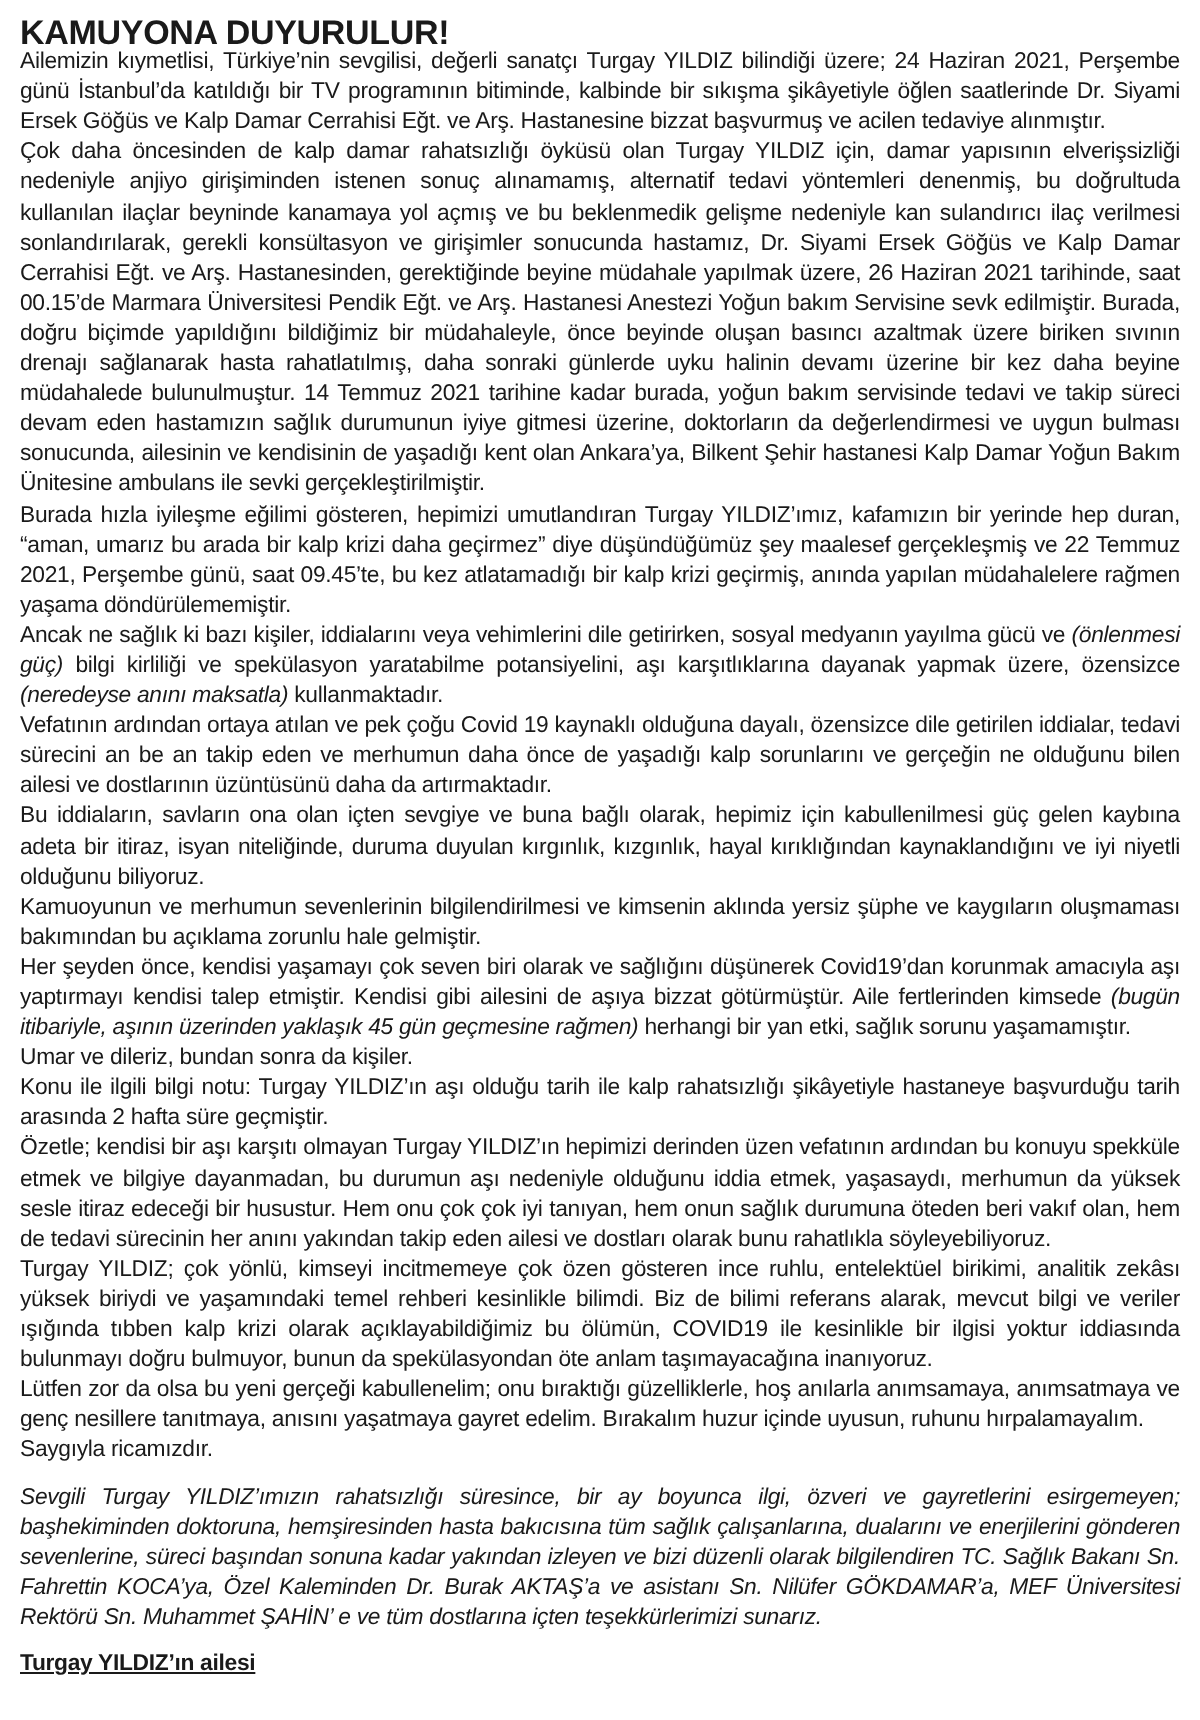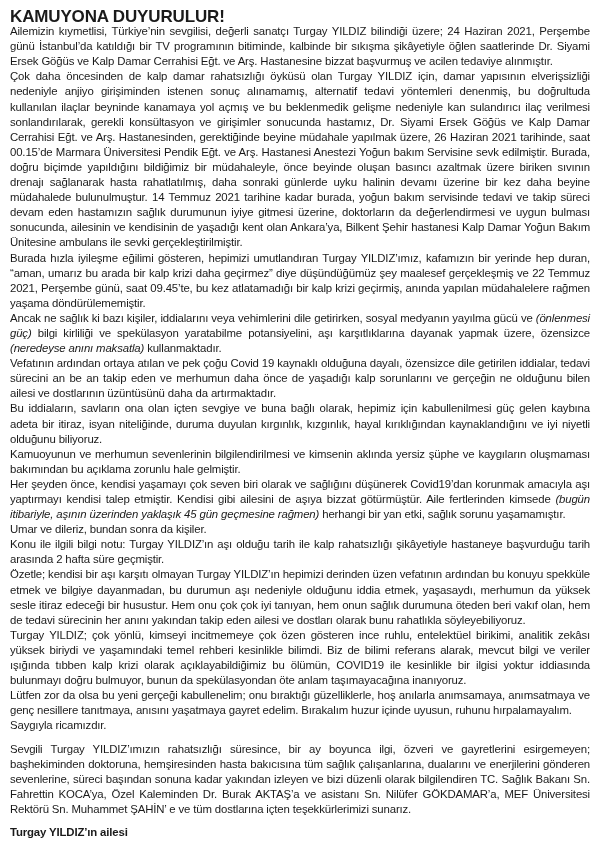--- a/index.html
+++ b/index.html
@@ -24,24 +24,26 @@
       font-weight: bold;
       margin: 0 0 0 0;
       font-size: 17px;
     }
     .para {
       margin: 0;
       text-align: justify;
     }
     .para.gap-before {
       margin-top: 8px;
+      font-style: italic;
     }
     .para.sign {
       margin-top: 8px;
       font-weight: bold;
+      text-decoration: underline;
     }
     .b { font-weight: normal; }
     .i { font-style: italic; }
   </style>
 </head>
 <body>
 
 <div class="doc">
   <p class="title">KAMUYONA DUYURULUR!</p>
 

